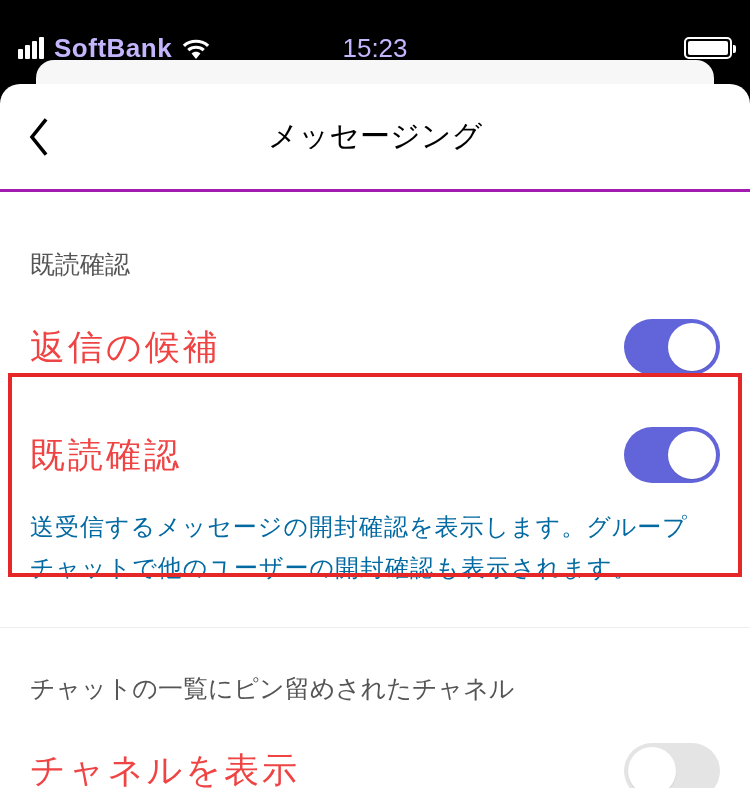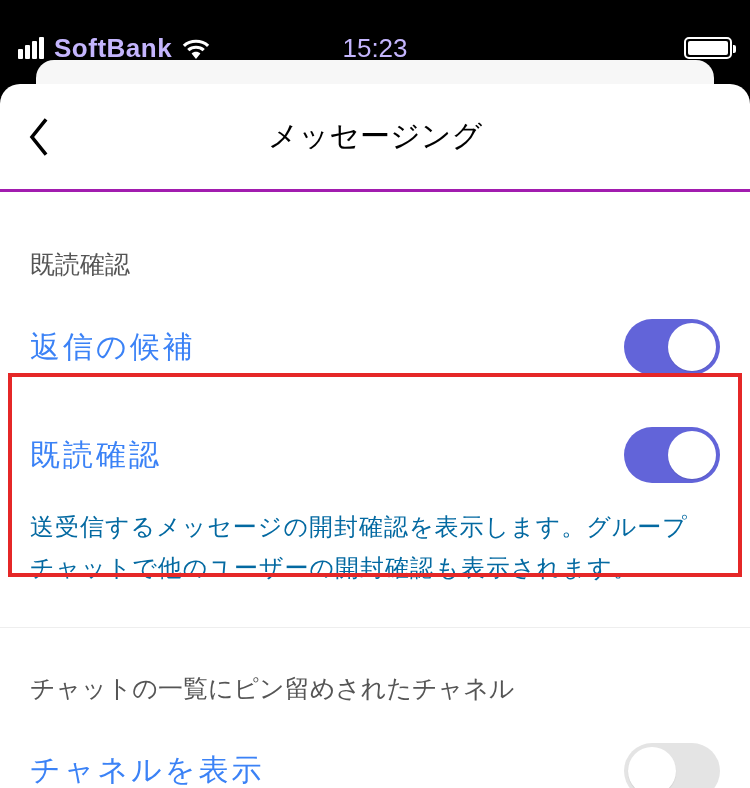--- a/index.html
+++ b/index.html
@@ -68,22 +68,22 @@
       color: #555;
       font-weight: 500;
     }
     .setting-row {
       padding: 18px 30px 18px 30px;
       display: flex;
       align-items: center;
       justify-content: space-between;
     }
     .setting-label {
-      font-size: 30px;
-      color: #3b82f6;
+      font-size: 35px;
+      color: #ef4444;
       letter-spacing: 3px;
     }
     .setting-desc {
       padding: 6px 30px 24px;
       font-size: 24px;
       color: #0369a1;
       line-height: 1.7;
       letter-spacing: 1px;
     }
     .toggle {

